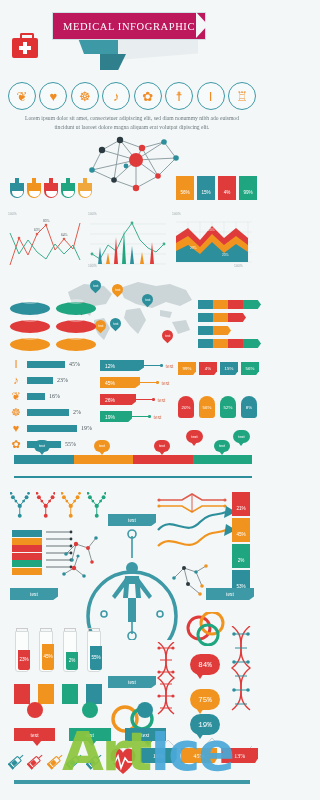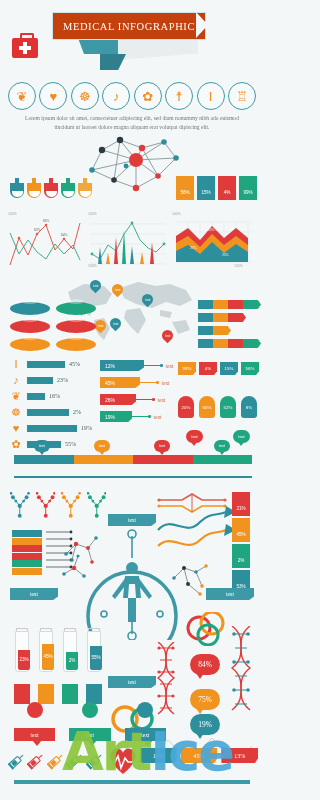--- a/index.html
+++ b/index.html
@@ -8,21 +8,21 @@
     background:#f4f7f7;
     font-family:"Liberation Sans",sans-serif;
     overflow:hidden;position:relative;
   }
   .page{position:relative;width:264px;height:800px;}
   .abs{position:absolute;}
 
   
   .banner{
     left:52px;top:12px;width:152px;height:26px;
-    background:#c2410c;border:1px solid #cfe3e6;
+    background:#be185d;border:1px solid #cfe3e6;
     display:flex;align-items:center;justify-content:center;
     color:#ffffff;font-family:"Liberation Serif",serif;
     font-size:10.5px;letter-spacing:.6px;white-space:nowrap;
   }
   .banner-notch{
     left:196px;top:12px;width:0;height:0;
     border-top:13px solid transparent;border-bottom:13px solid transparent;
     border-left:12px solid #f4f7f7;
   }
   .ribbon-fold-l{
@@ -180,21 +180,21 @@
 
   
   .tube{width:16px;height:44px;position:relative;}
   .tube-top{position:absolute;left:2px;top:0;width:12px;height:3px;border:1.2px solid #ccc;border-bottom:none;box-sizing:border-box;}
   .tube-body{position:absolute;left:1px;top:3px;width:14px;height:41px;border:1.3px solid #d6dbdb;border-radius:0 0 3px 3px;box-sizing:border-box;background:#fbfdfd;}
   .tube-liq{position:absolute;left:2.3px;bottom:1.3px;width:11.4px;border-radius:0 0 2px 2px;color:#fff;font-size:4.6px;display:flex;align-items:center;justify-content:center;}
 
   
   .sp{
     width:30px;height:21px;border-radius:11px;color:#fff;
-    font-family:Liberation Serif, serif;font-size:7.5px;
+    font-family:Liberation Mono, monospace;font-size:7.5px;
     display:flex;align-items:center;justify-content:center;position:relative;
   }
   .sp::after{
     content:"";position:absolute;left:6px;bottom:-4px;
     border-left:4px solid transparent;border-right:4px solid transparent;
     border-top:6px solid currentColor;
   }
 
   
   .bb{

